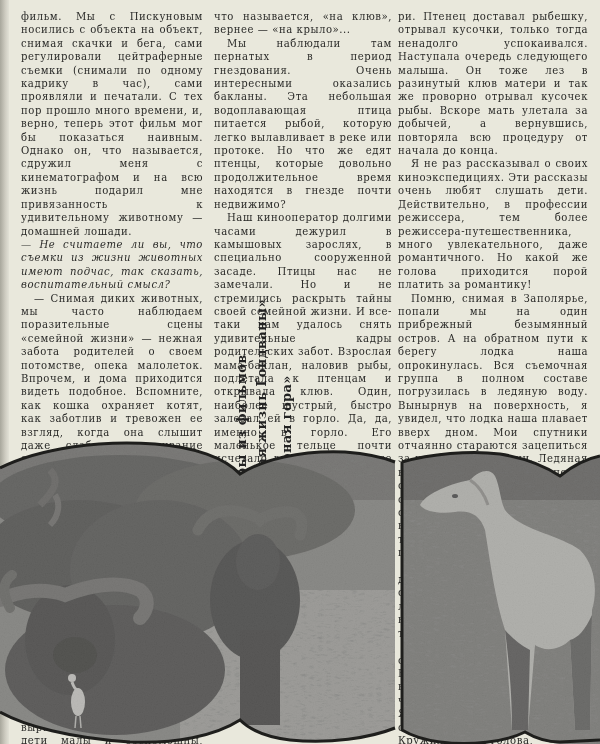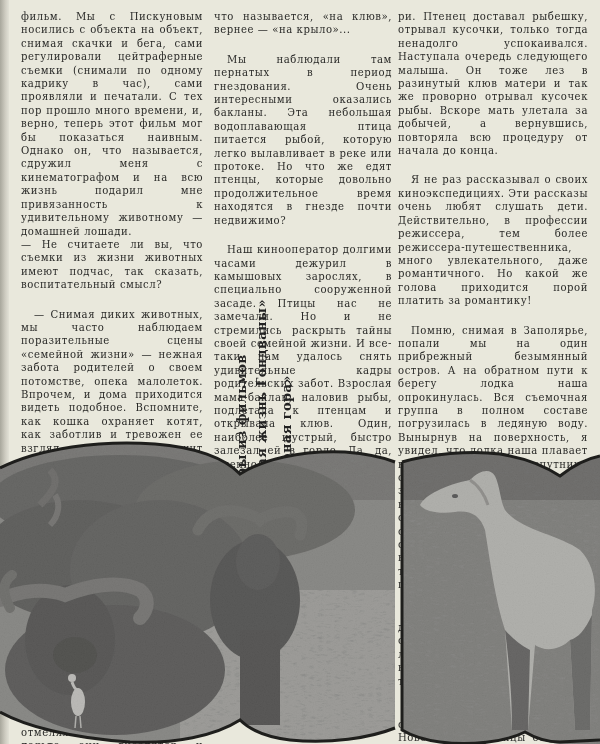--- a/index.html
+++ b/index.html
@@ -14,22 +14,22 @@
     background:linear-gradient(90deg,#a8a79c 0%,#cfcdc2 60%,#e2e1d6 100%);
   }
   .col {
     position:absolute; top:10px;
     font-size:10.1px; line-height:13.4px;
     letter-spacing:0.55px;
     text-align:justify;
     hyphens:manual;
   }
   .col p { margin:0; text-indent:0; }
-  .col p.ind { text-indent:13px;margin-top:16px; }
-  .col p.q { }
+  .col p.ind { text-indent:13px; }
+  .col p.q { font-style:italic; }
   .col1 { left:21px; width:182px; }
   .col2 { left:214px; width:178px; }
   .col3 { left:398px; width:190px; }
   .caption {
     position:absolute; left:232px; top:295px; width:110px; height:212px;
   }
   .caption-inner {
     position:absolute; left:0; top:212px;
     transform:rotate(-90deg); transform-origin:0 0;
     width:212px;

